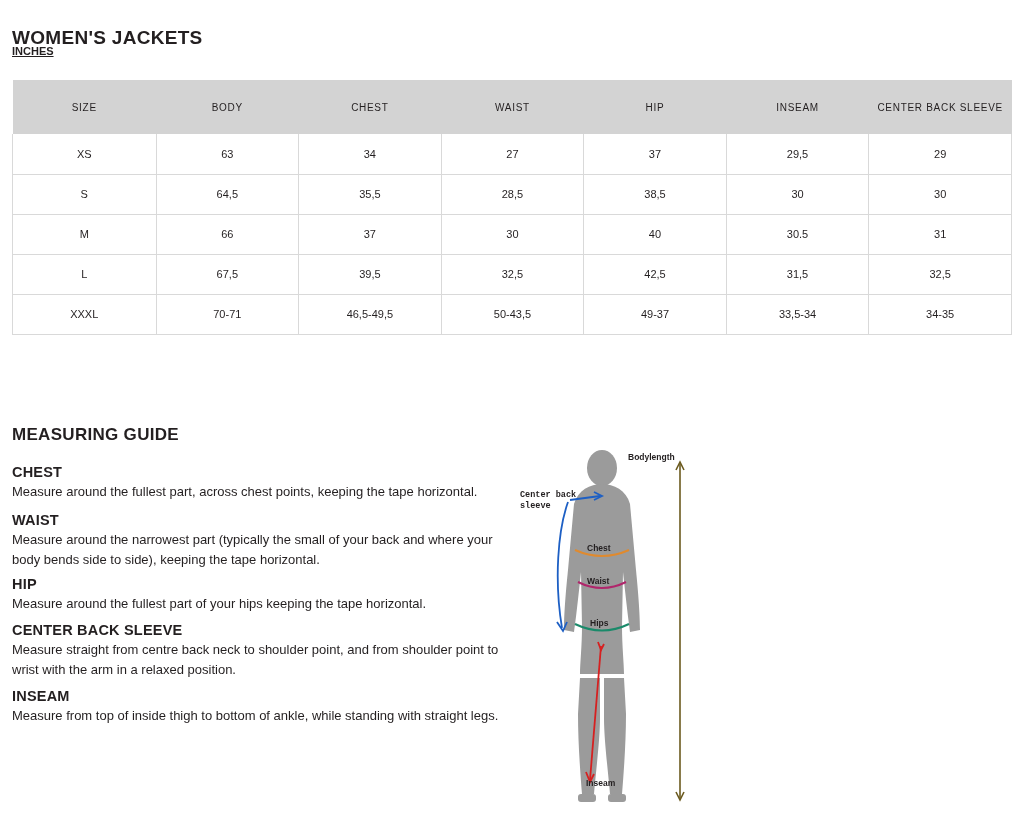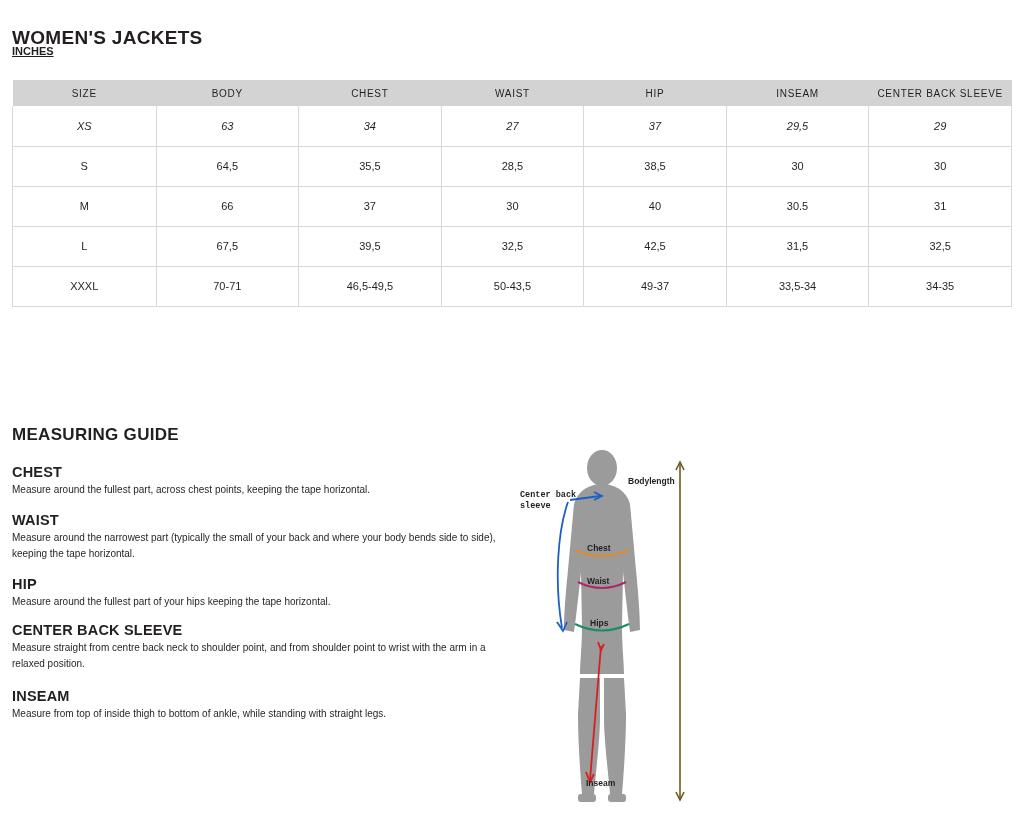--- a/index.html
+++ b/index.html
@@ -41,21 +41,21 @@
   table.size-table {
     position: absolute;
     left: 12px;
     top: 80px;
     width: 1000px;
     border-collapse: collapse;
     font-size: 11px;
   }
   table.size-table thead th {
     background: #d3d3d3;
-    height: 26px;
+    height: 54px;
     font-weight: normal;
     font-size: 10px;
     letter-spacing: 0.7px;
     color: #231f20;
     text-align: center;
     border: none;
   }
   table.size-table tbody td {
     height: 40px;
     text-align: center;
@@ -63,21 +63,20 @@
     color: #231f20;
     border-right: 1px solid #d9d9d9;
     border-bottom: 1px solid #d9d9d9;
     background: #ffffff;
   }
   table.size-table tbody tr td:first-child {
     border-left: 1px solid #d9d9d9;
   }
   table.size-table tbody tr:first-child td {
     border-top: none;
-    font-style: italic;
   }
   .col-size { width: 144px; }
   .col-rest { width: 143px; }
 
   .guide-title {
     position: absolute;
     left: 12px;
     top: 425px;
     font-size: 17px;
     font-weight: bold;
@@ -86,21 +85,21 @@
   .guide-block { position: absolute; left: 12px; width: 500px; }
   .guide-block h3 {
     margin: 0;
     font-size: 14.5px;
     font-weight: bold;
     letter-spacing: 0.2px;
     color: #231f20;
   }
   .guide-block p {
     margin: 2px 0 0 0;
-    font-size: 10px;
+    font-size: 13px;
     line-height: 1.55;
     color: #231f20;
   }
   #g0 { top: 464px; }
   #g1 { top: 512px; }
   #g2 { top: 576px; }
   #g3 { top: 622px; }
   #g4 { top: 688px; }
 
   .figure {
@@ -110,21 +109,21 @@
     width: 190px;
     height: 360px;
   }
   .fig-label {
     position: absolute;
     font-size: 8.5px;
     font-weight: bold;
     color: #231f20;
     white-space: nowrap;
   }
-  .lbl-bodylength { left: 108px; top: 26px; }
+  .lbl-bodylength { left: 108px; top: 2px; }
   .lbl-cbs { left: 0px; top: 40px; line-height: 1.25; font-family: Liberation Mono, monospace; }
   .lbl-chest { left: 67px; top: 93px; }
   .lbl-waist { left: 67px; top: 126px; }
   .lbl-hips  { left: 70px; top: 168px; }
   .lbl-inseam{ left: 66px; top: 328px; }
 </style>
 </head>
 <body>
 
 <div class="page">

